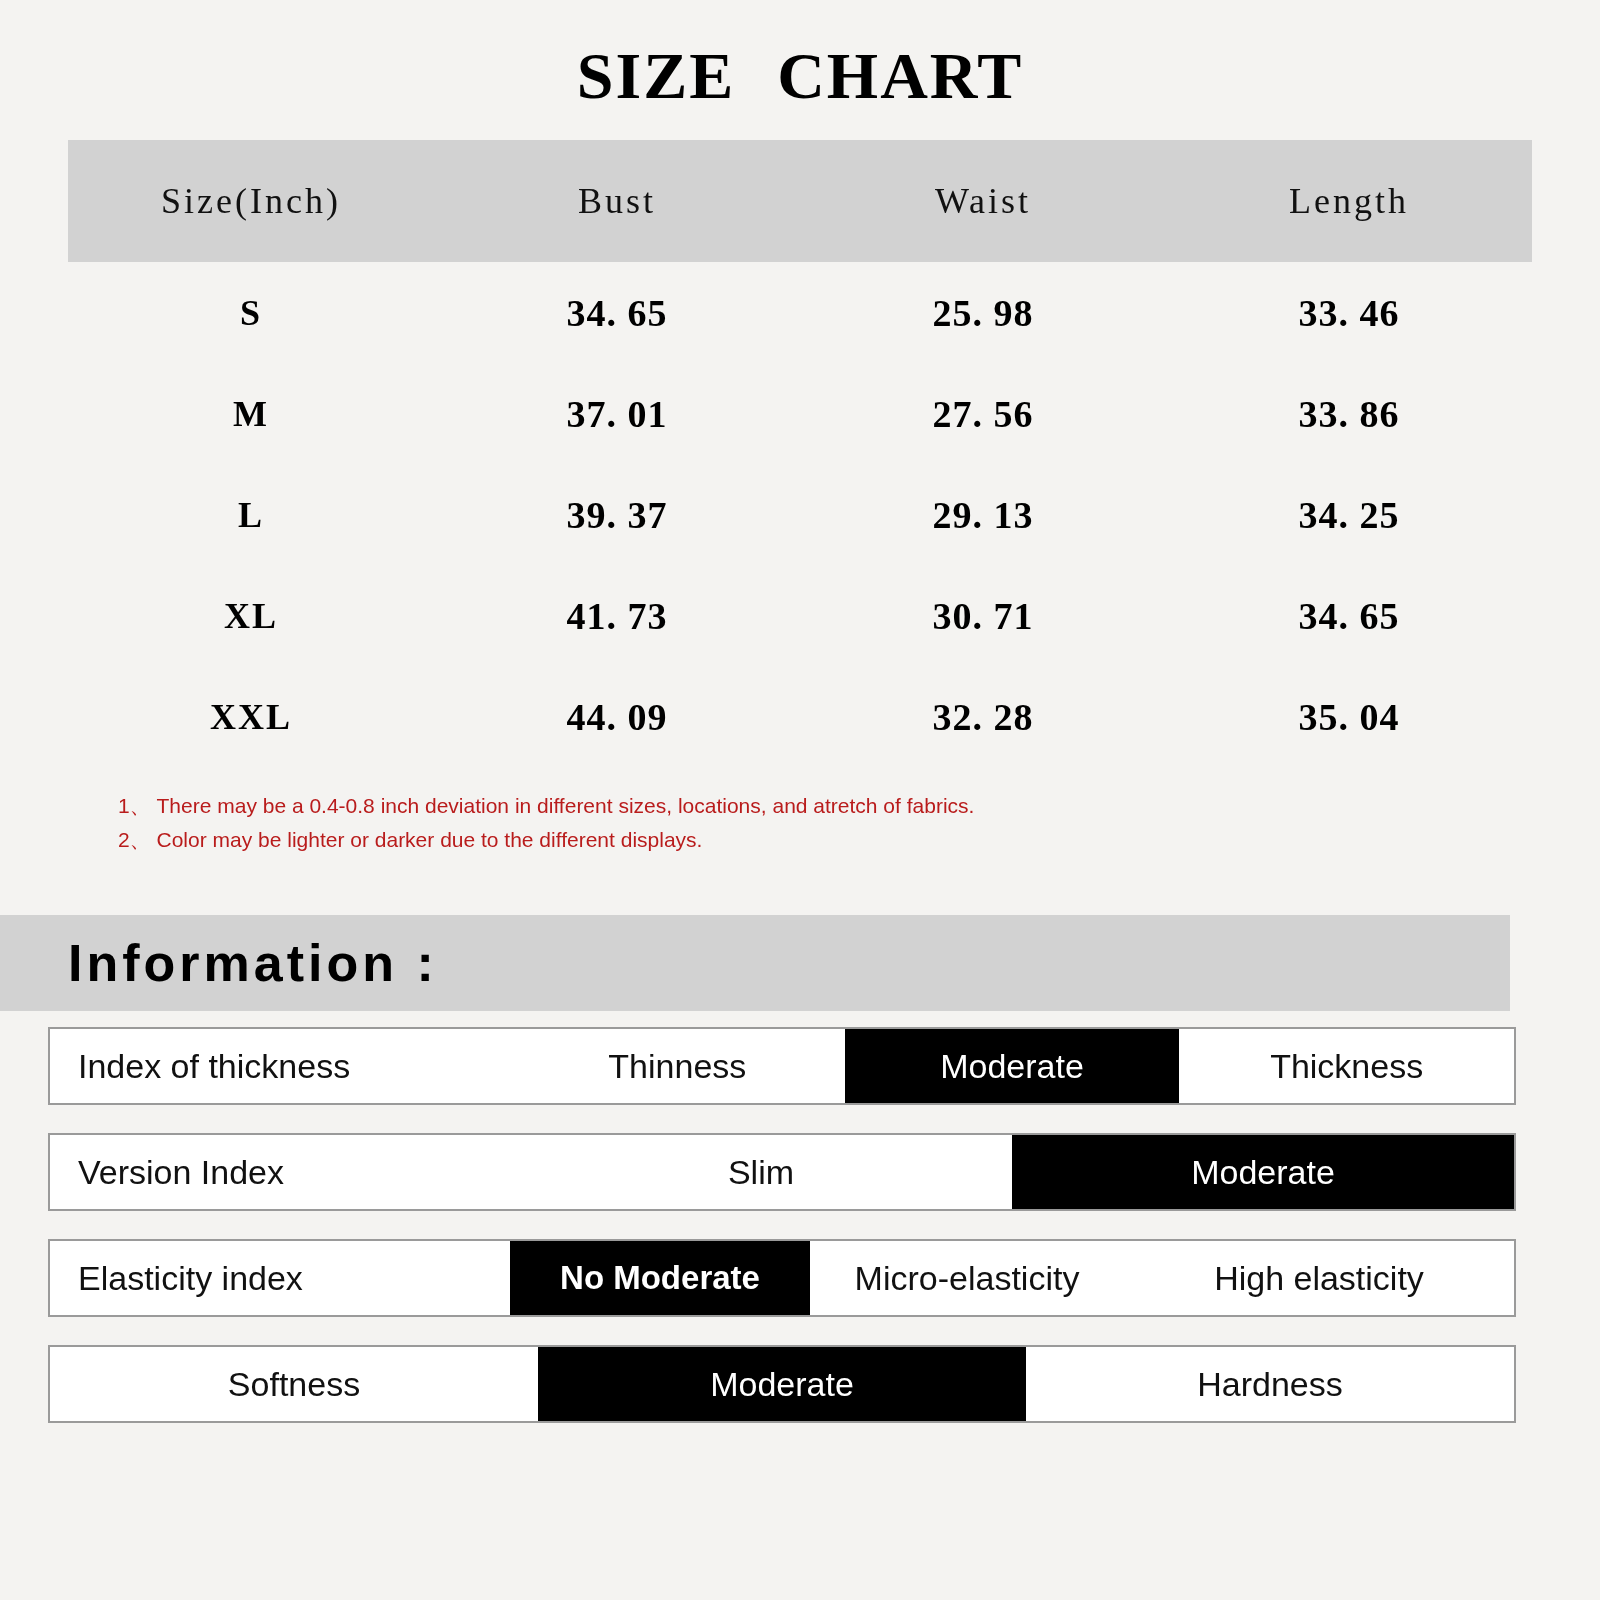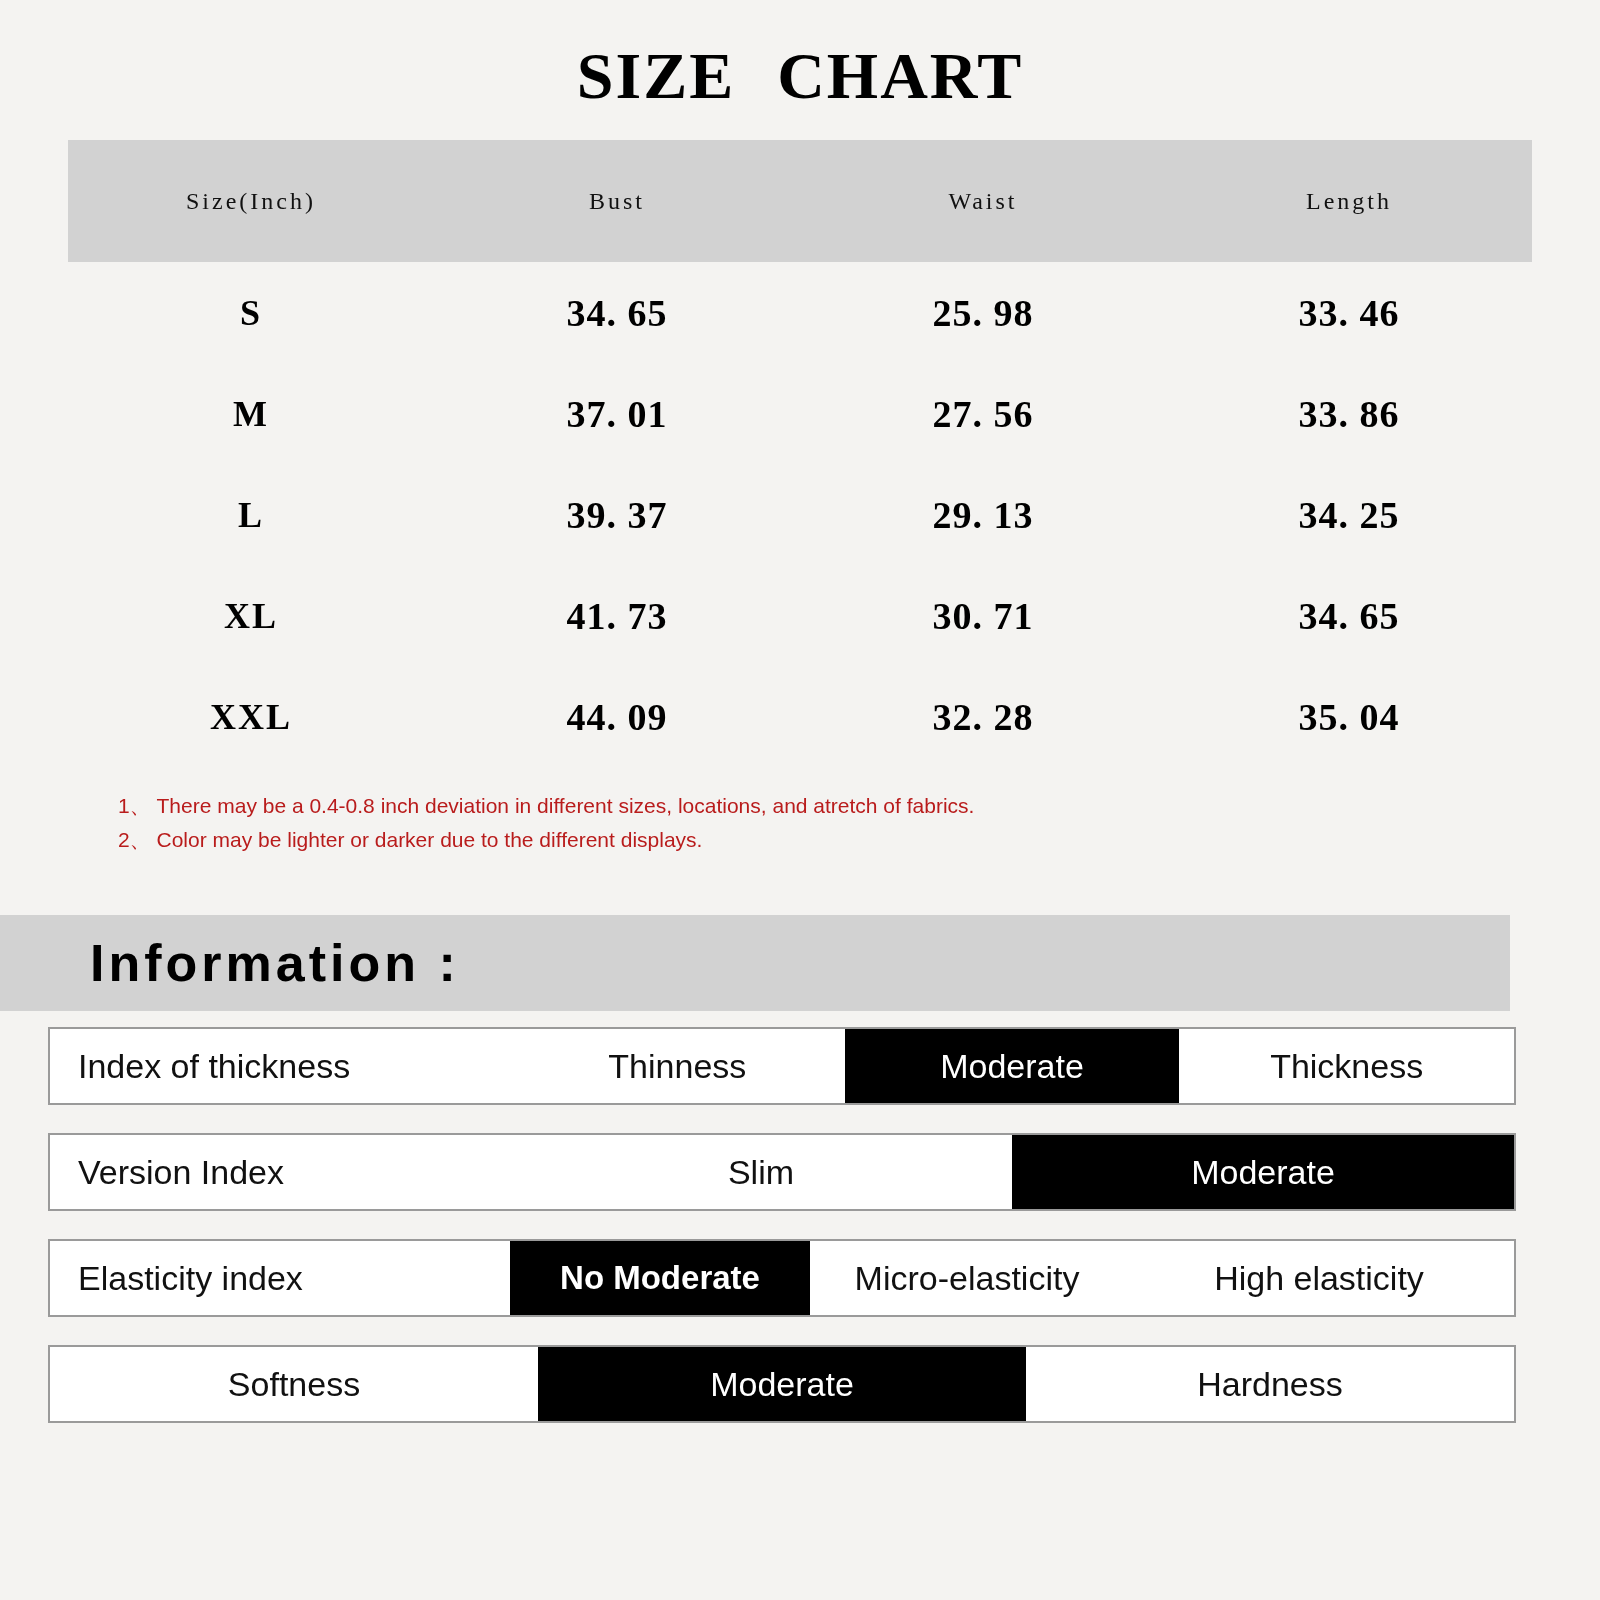--- a/index.html
+++ b/index.html
@@ -36,21 +36,21 @@
   .size-table {
     margin: 16px 68px 0 68px;
     width: 1464px;
     border-collapse: collapse;
     table-layout: fixed;
   }
   .size-table th {
     background: #d2d2d2;
     font-family: "Liberation Serif", serif;
     font-weight: normal;
-    font-size: 24px;
+    font-size: 36px;
     letter-spacing: 3px;
     color: #111;
     height: 122px;
     vertical-align: middle;
     text-align: center;
   }
   .size-table td {
     font-family: "Liberation Serif", serif;
     font-weight: bold;
     font-size: 38px;
@@ -75,21 +75,20 @@
   }
 
   
   .info-band {
     margin-top: 58px;
     width: 1510px;
     height: 96px;
     background: #d2d2d2;
     display: flex;
     align-items: center;
-    padding-left: 22px;
   }
   .info-band .info-title {
     margin-left: 68px;
     font-size: 52px;
     font-weight: bold;
     letter-spacing: 4px;
     color: #000;
   }
 
   

